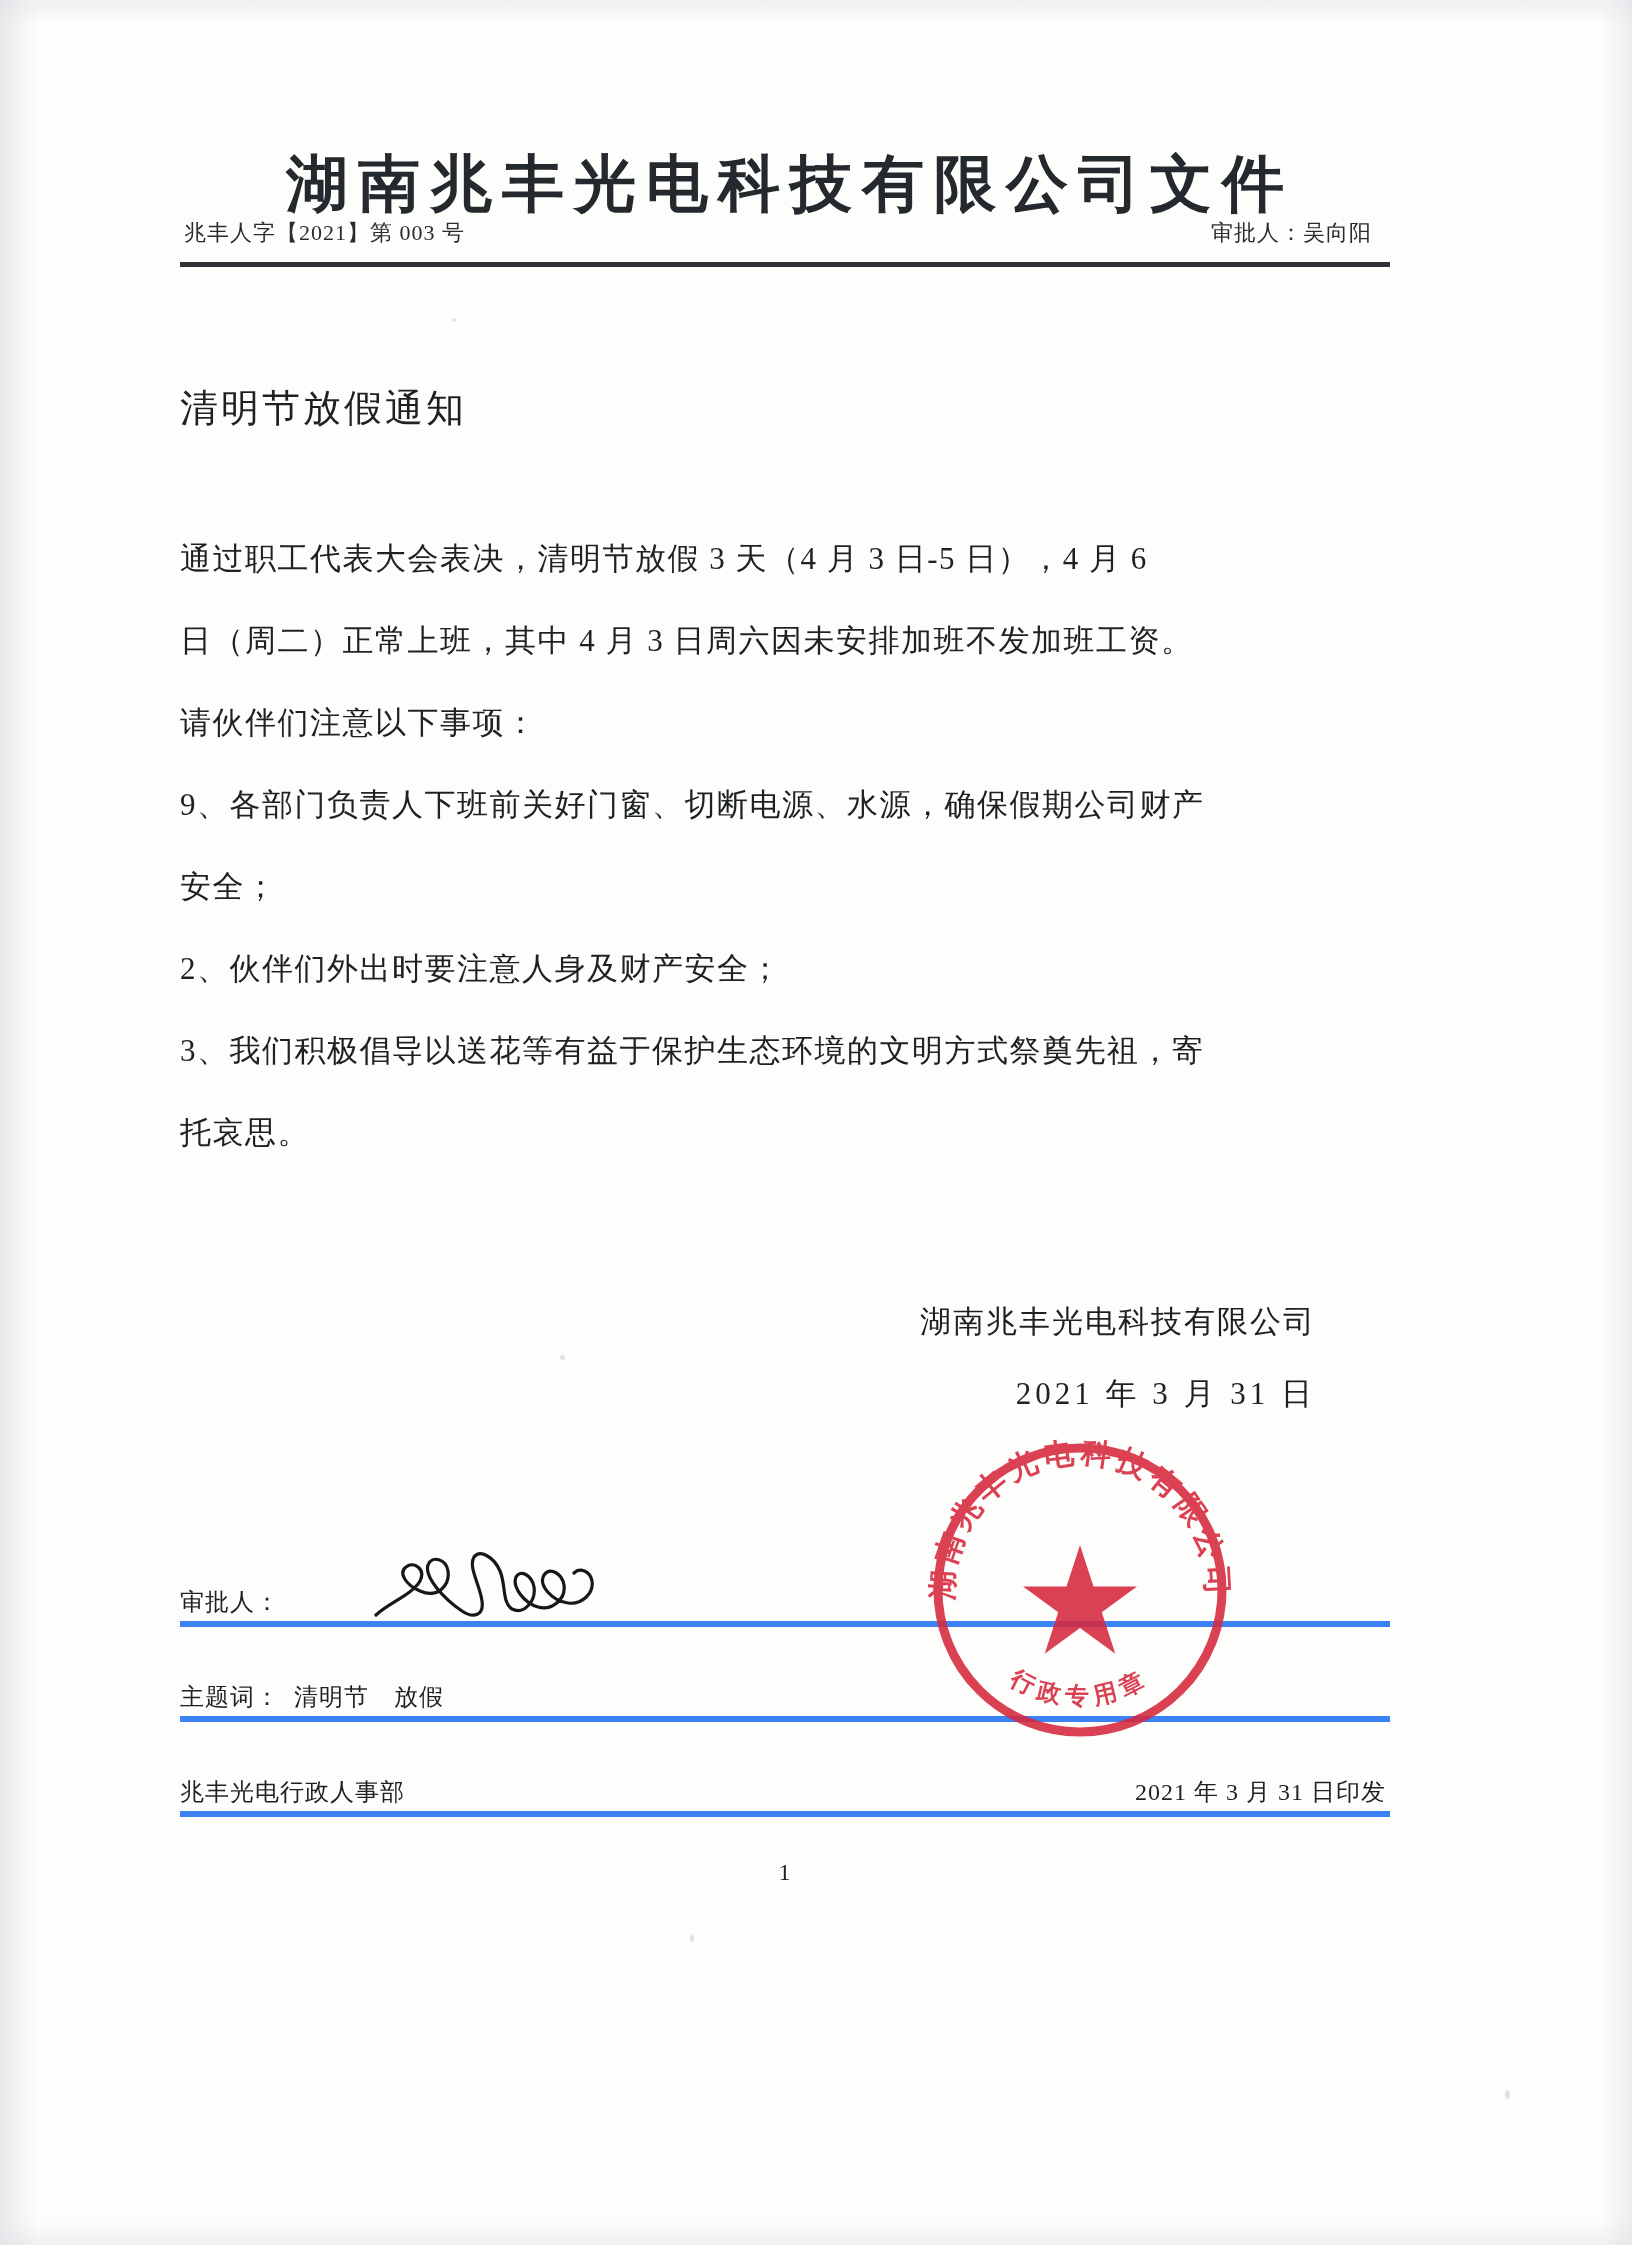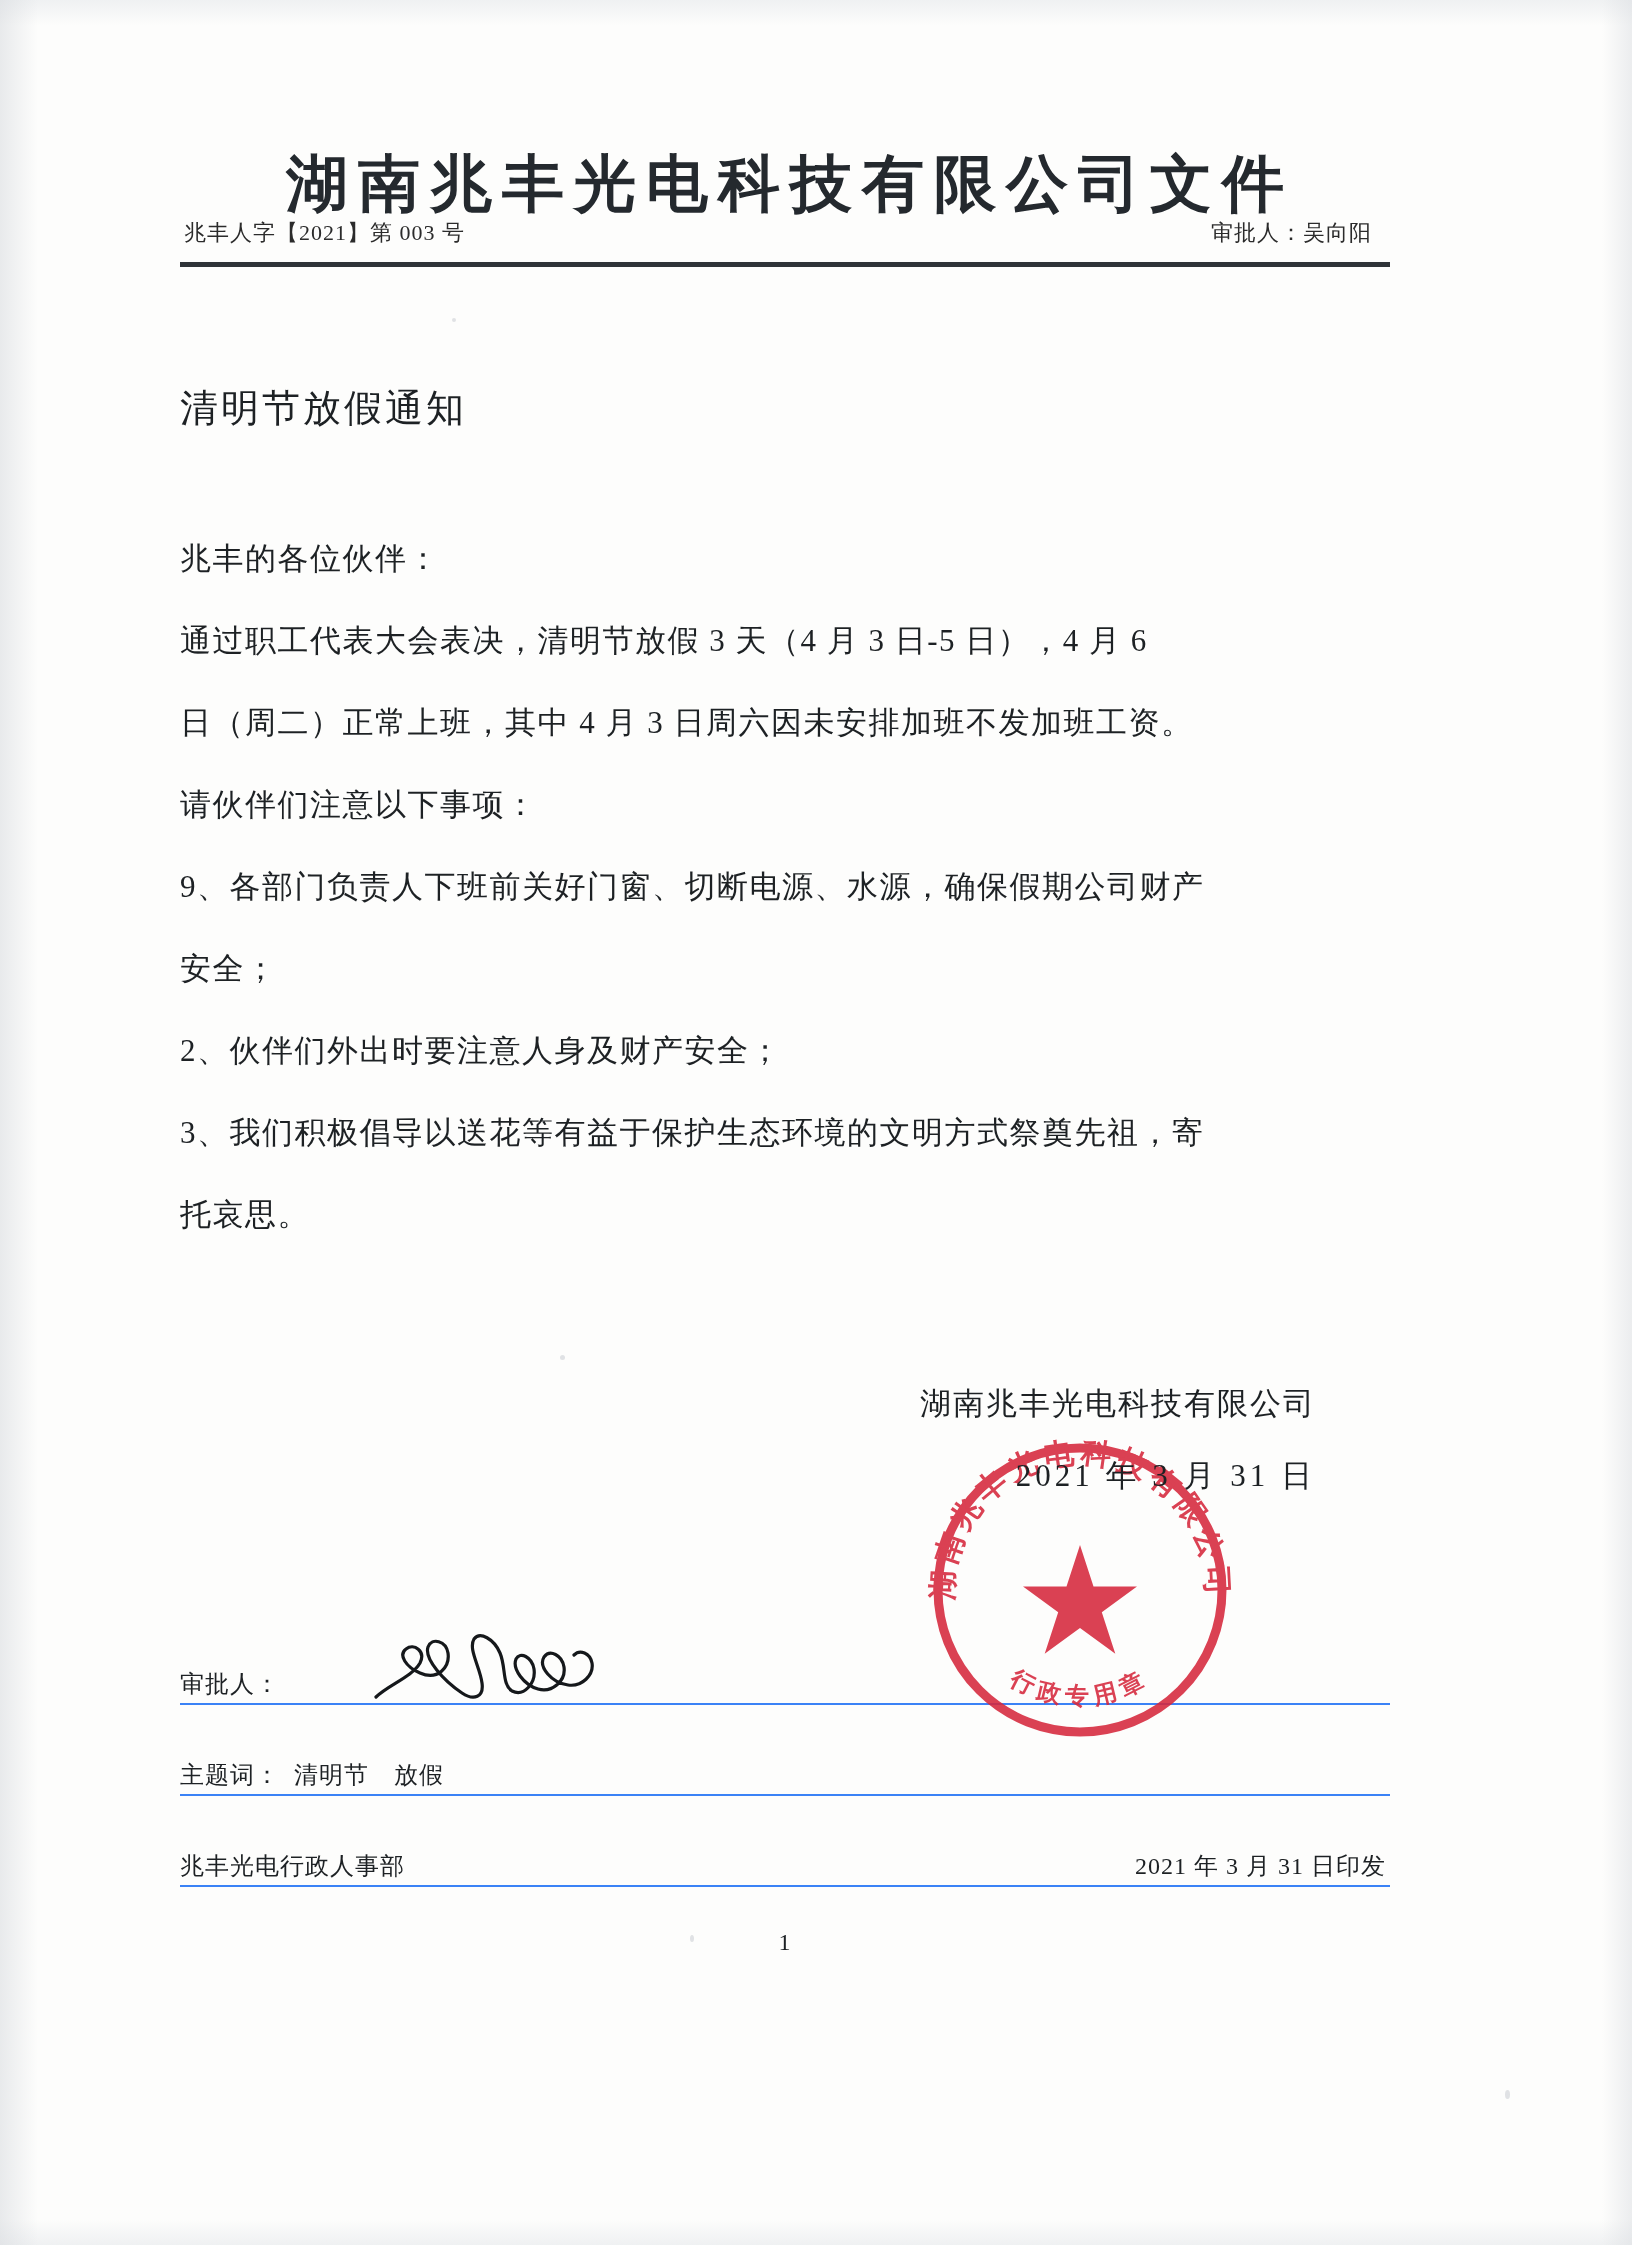--- a/index.html
+++ b/index.html
@@ -116,21 +116,21 @@
   
   .footer {
     margin-top: 130px;
     font-size: 24px;
     letter-spacing: 1px;
     color: #1d2124;
   }
   .foot-row {
     display: flex;
     align-items: flex-end;
-    border-bottom: 2px solid #3b82f6;
+    border-bottom: 6px solid #3b82f6;
     height: 58px;
     padding-bottom: 3px;
     position: relative;
   }
   .foot-row.spaced { margin-top: 28px; }
   .foot-label { white-space: pre; }
   .foot-value { margin-left: 14px; }
   .foot-right {
     margin-left: auto;
     padding-right: 4px;
@@ -188,21 +188,20 @@
 
     <div class="docnum-row">
       <div class="docnum">兆丰人字【2021】第 003 号</div>
       <div class="approver-top">审批人：吴向阳</div>
     </div>
     <div class="red-rule"></div>
 
     <div class="subject">清明节放假通知</div>
 
     <div class="body-block">
-      <div class="body-line salutation">兆丰的各位伙伴：</div>
       <div class="body-line">通过职工代表大会表决，清明节放假 3 天（4 月 3 日-5 日），4 月 6</div>
       <div class="body-line">日（周二）正常上班，其中 4 月 3 日周六因未安排加班不发加班工资。</div>
       <div class="body-line">请伙伴们注意以下事项：</div>
       <div class="body-line">9、各部门负责人下班前关好门窗、切断电源、水源，确保假期公司财产</div>
       <div class="body-line">安全；</div>
       <div class="body-line">2、伙伴们外出时要注意人身及财产安全；</div>
       <div class="body-line">3、我们积极倡导以送花等有益于保护生态环境的文明方式祭奠先祖，寄</div>
       <div class="body-line">托哀思。</div>
     </div>
 

